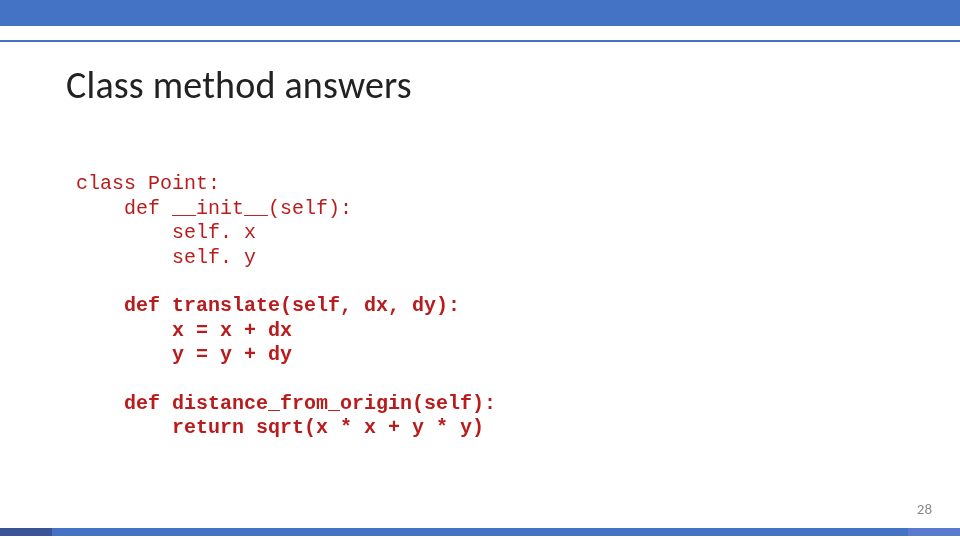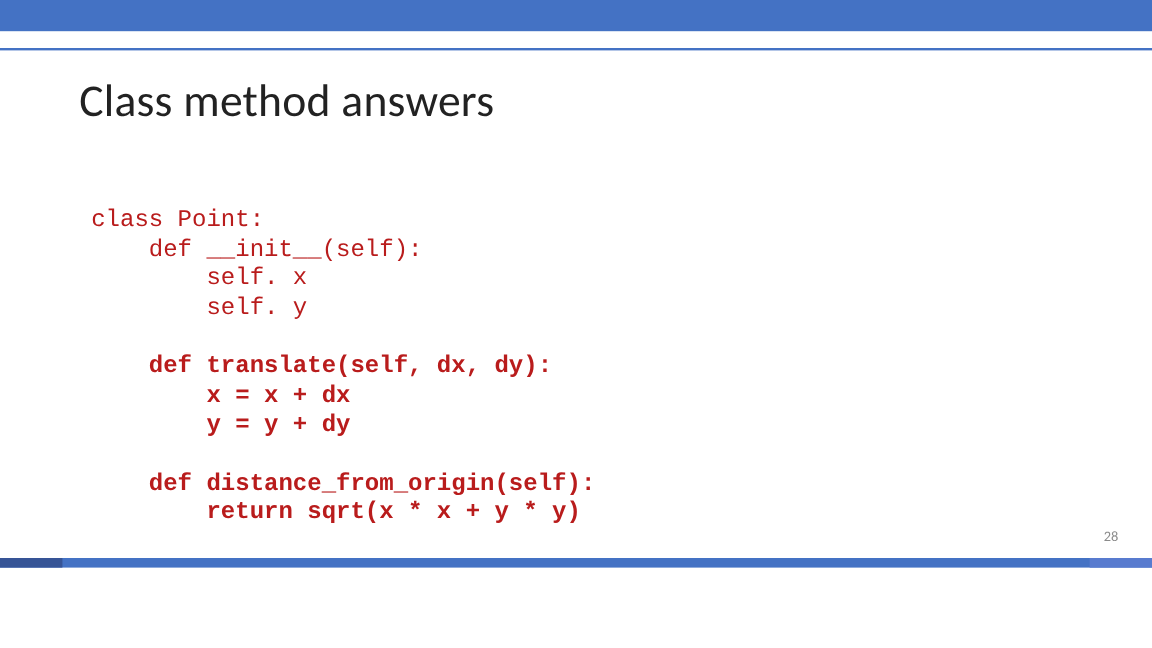--- a/index.html
+++ b/index.html
@@ -1,27 +1,27 @@
 <!DOCTYPE html>
 <html><head>
 <meta charset="utf-8">
 <style>
   * { margin: 0; padding: 0; box-sizing: border-box; }
   html, body { width: 960px; height: 540px; background: #fff; font-family: Calibri, "Segoe UI", Arial, sans-serif; overflow: hidden; }
-  .slide { position: relative; width: 960px; height: 473px; }
+  .slide { position: relative; width: 960px; height: 536px; }
   .top-bar { position: absolute; top: 0; left: 0; right: 0; height: 26px; background: #4472c4; }
   .rule-thin { position: absolute; top: 40px; left: 0; right: 0; height: 2px; background: #4472c4; }
   .title { position: absolute; top: 62px; left: 66px; font-size: 38px; font-weight: 400; color: #222; letter-spacing: 0.2px; }
   .code {
     position: absolute; top: 148px; left: 76px; right: 60px;
     font-family: "Courier New", Courier, monospace; font-size: 20px; line-height: 1.22; color: #b91c1c;
     white-space: pre;
   }
   .code .bold { font-weight: 700; }
-  .page-num { position: absolute; right: 28px; bottom: 18px; font-size: 12px; color: #8b8b8b; }
+  .page-num { position: absolute; right: 28px; bottom: 18px; font-size: 15px; color: #8b8b8b; }
   .bottom-bar { position: absolute; left: 0; right: 0; bottom: 0; height: 8px; background: #4472c4; }
   .bottom-accent-left, .bottom-accent-right { position: absolute; bottom: 0; height: 8px; }
   .bottom-accent-left { left: 0; width: 52px; background: #365496; }
   .bottom-accent-right { right: 0; width: 52px; background: #587bcf; }
 </style>
 </head>
 <body>
 
 <div class="slide">
   <div class="top-bar"></div>

